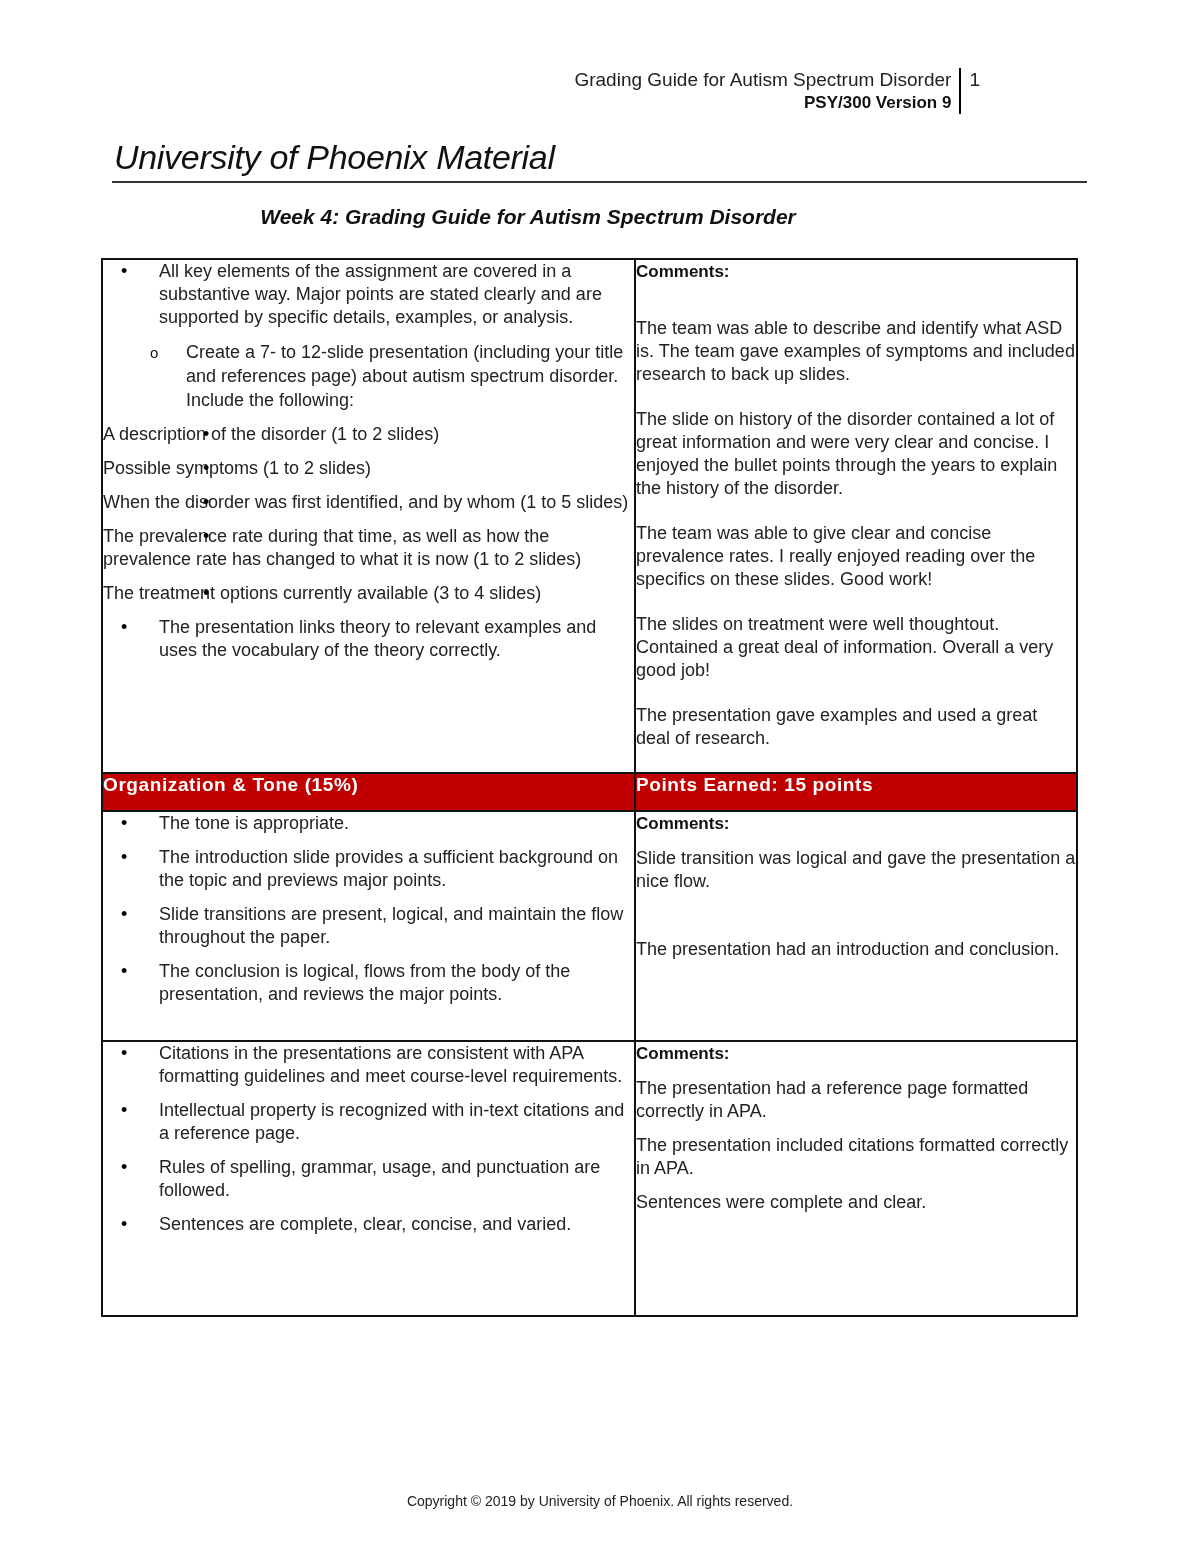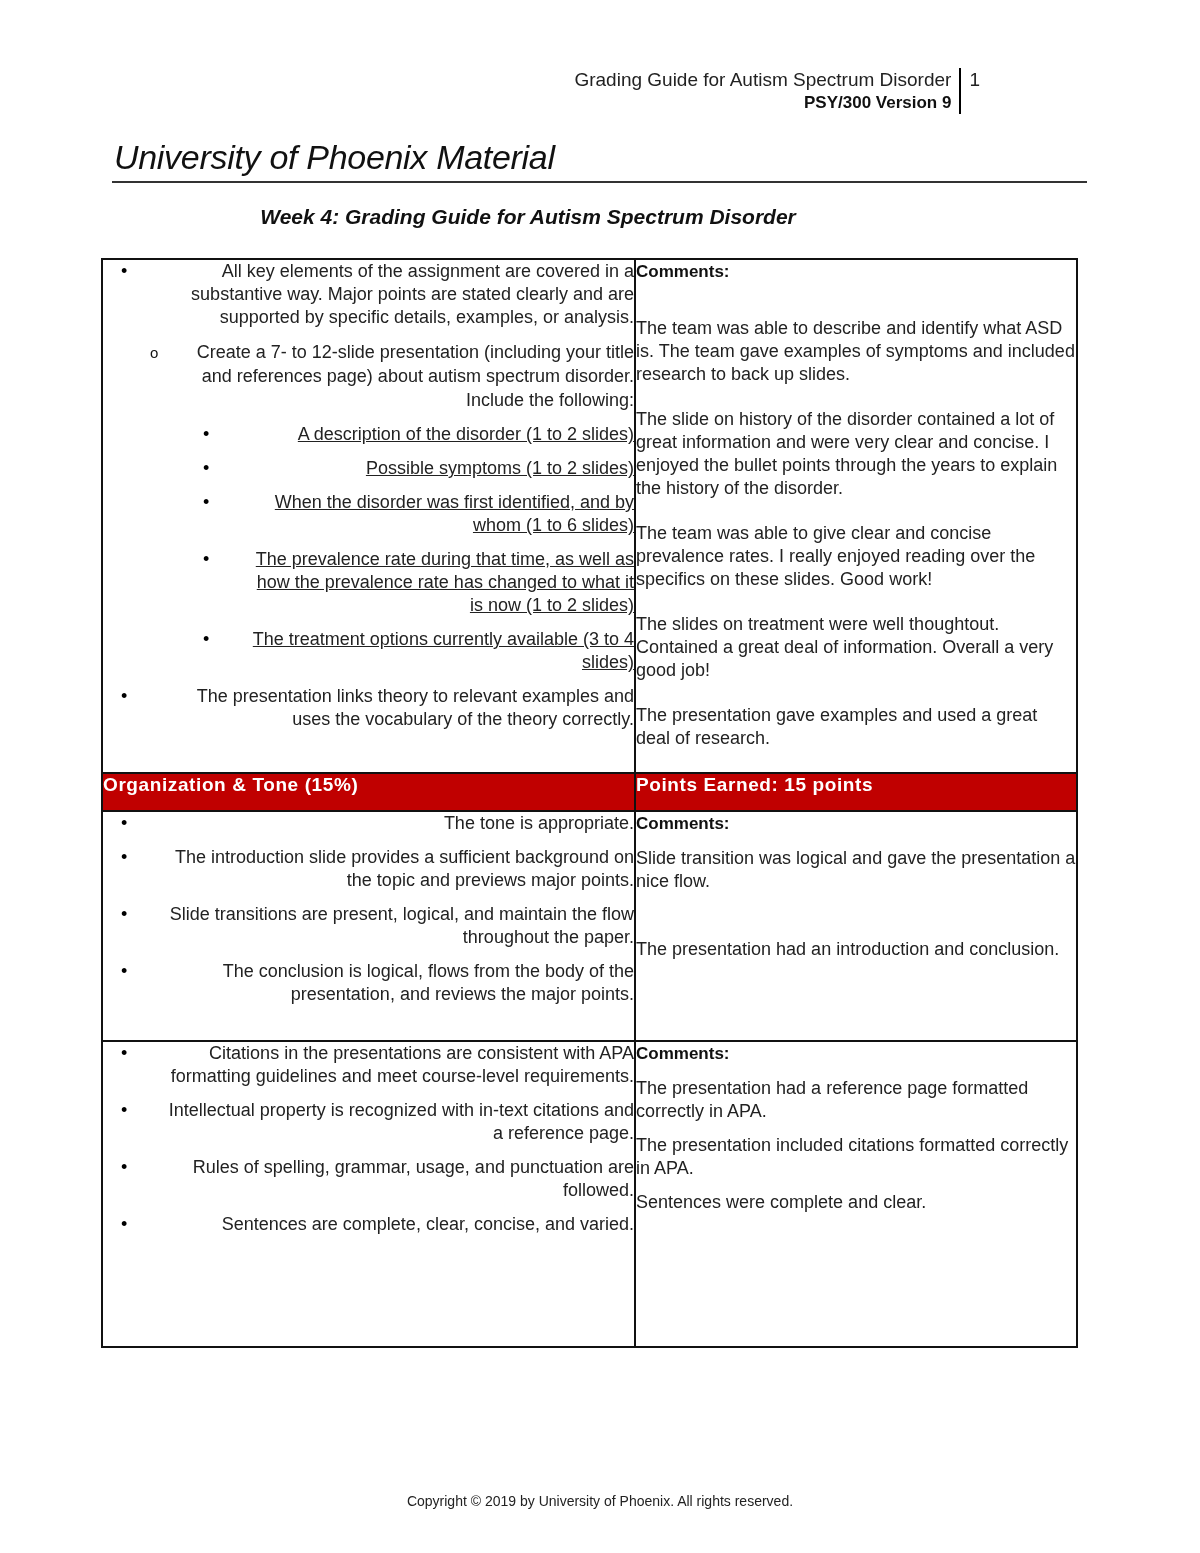--- a/index.html
+++ b/index.html
@@ -101,21 +101,20 @@
     .crit-cell {
       font-size: 18px;
       line-height: 23px;
       color: #222;
       padding: 4px 8px 10px 0;
     }
     .crit-list {
       list-style: none;
       margin: 0;
       padding: 0;
-      text-align: right;
     }
     .crit-item {
       position: relative;
       padding-left: 56px;
       margin-bottom: 11px;
     }
     .crit-item::before {
       content: "\2022";
       position: absolute;
       left: 18px;
@@ -132,23 +131,21 @@
     .sub-item::before {
       content: "o";
       position: absolute;
       left: 47px;
       top: 1px;
       font-size: 15px;
       color: #111;
     }
     .subsub-item {
       position: relative;
-      padding-left: 136px;
       margin-bottom: 11px;
-      text-decoration: underline;
     }
     .subsub-item::before {
       content: "\2022";
       position: absolute;
       left: 100px;
       top: 0;
       font-size: 18px;
       color: #000;
     }
     .comment-cell {
@@ -162,21 +159,21 @@
       font-size: 17px;
       color: #111;
       margin-bottom: 12px;
     }
     .comment-p {
       margin: 0 0 22px 0;
     }
     .tight .comment-p { margin-bottom: 11px; }
     .row-content { height: 505px; }
     .row-org { height: 230px; }
-    .row-mech { height: 306px; border-radius: 10px; }
+    .row-mech { height: 275px; border-radius: 10px; }
     .footer {
       position: absolute;
       top: 1493px;
       left: 0;
       width: 1200px;
       text-align: center;
       font-size: 14px;
       color: #222;
     }
   </style>
@@ -203,21 +200,21 @@
     </colgroup>
 
   <tbody>
   <tr class="row-content">
     <td class="crit-cell">
       <ul class="crit-list">
         <li class="crit-item">All key elements of the assignment are covered in a substantive way. Major points are stated clearly and are supported by specific details, examples, or analysis.</li>
         <li class="sub-item">Create a 7- to 12-slide presentation (including your title and references page) about autism spectrum disorder. Include the following:</li>
         <li class="subsub-item">A description of the disorder (1 to 2 slides)</li>
         <li class="subsub-item">Possible symptoms (1 to 2 slides)</li>
-        <li class="subsub-item">When the disorder was first identified, and by whom (1 to 6 slides)</li>
+        <li class="subsub-item">When the disorder was first identified, and by whom (1 to 5 slides)</li>
         <li class="subsub-item">The prevalence rate during that time, as well as how the prevalence rate has changed to what it is now (1 to 2 slides)</li>
         <li class="subsub-item">The treatment options currently available (3 to 4 slides)</li>
         <li class="crit-item">The presentation links theory to relevant examples and uses the vocabulary of the theory correctly.</li>
       </ul>
     </td>
     <td class="comment-cell">
       <div class="comments-label">Comments:</div>
       <div style="height:22px"></div>
       <p class="comment-p">The team was able to describe and identify what ASD is.  The team gave examples of symptoms and included research to back up slides.</p>
       <p class="comment-p">The slide on history of the disorder contained a lot of great information and were very clear and concise.  I enjoyed the bullet points through the years to explain the history of the disorder.</p>

